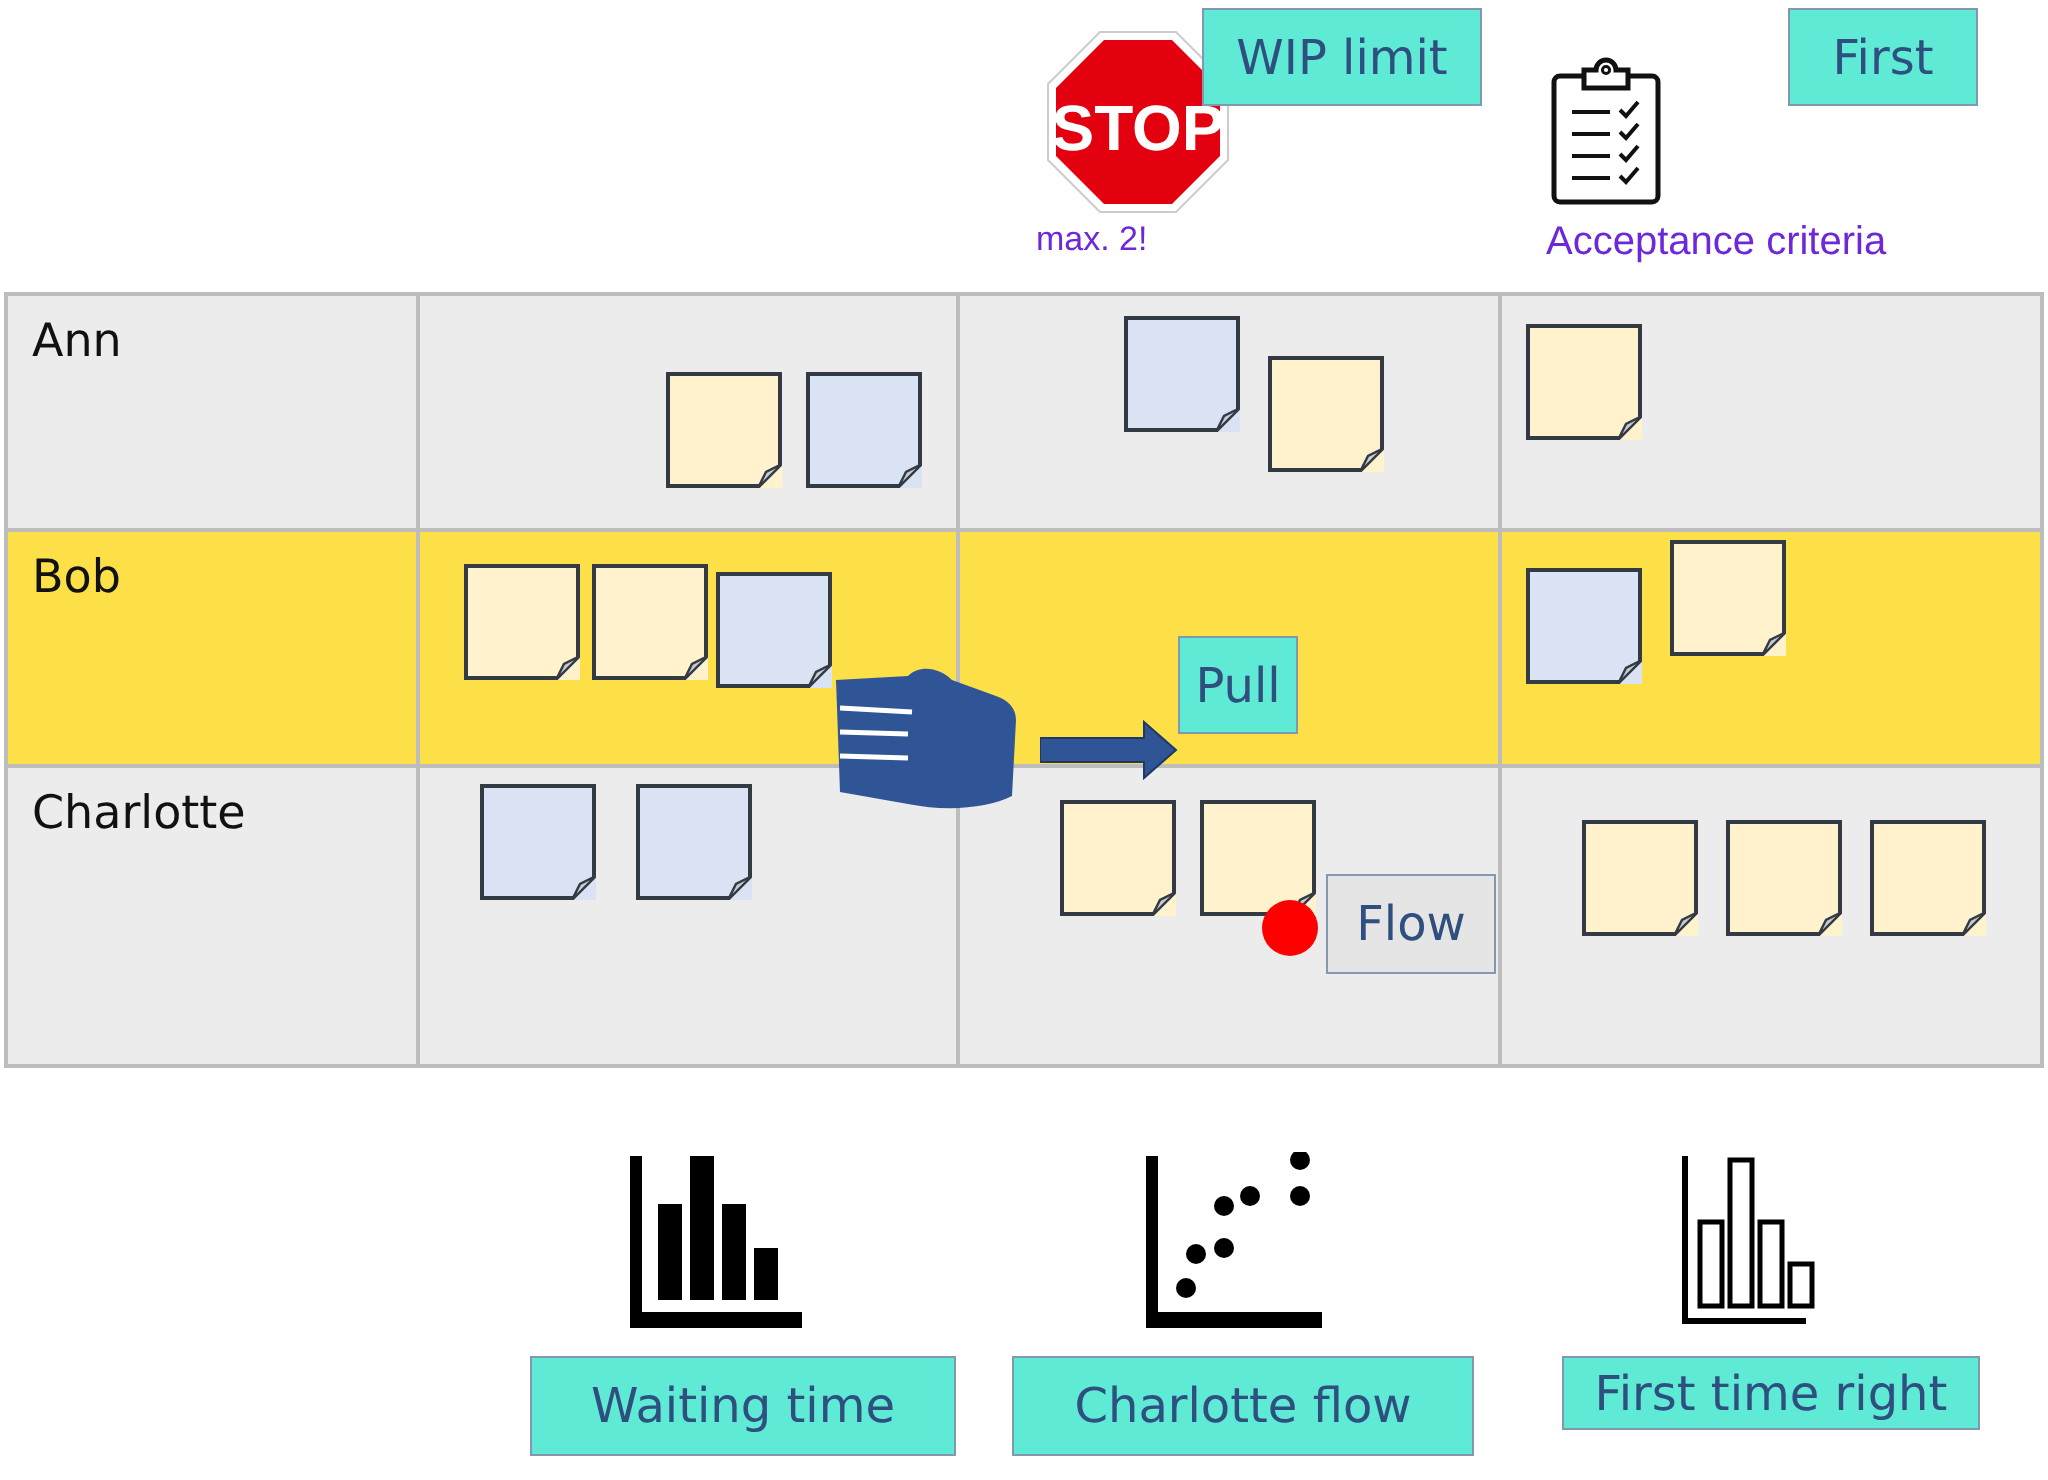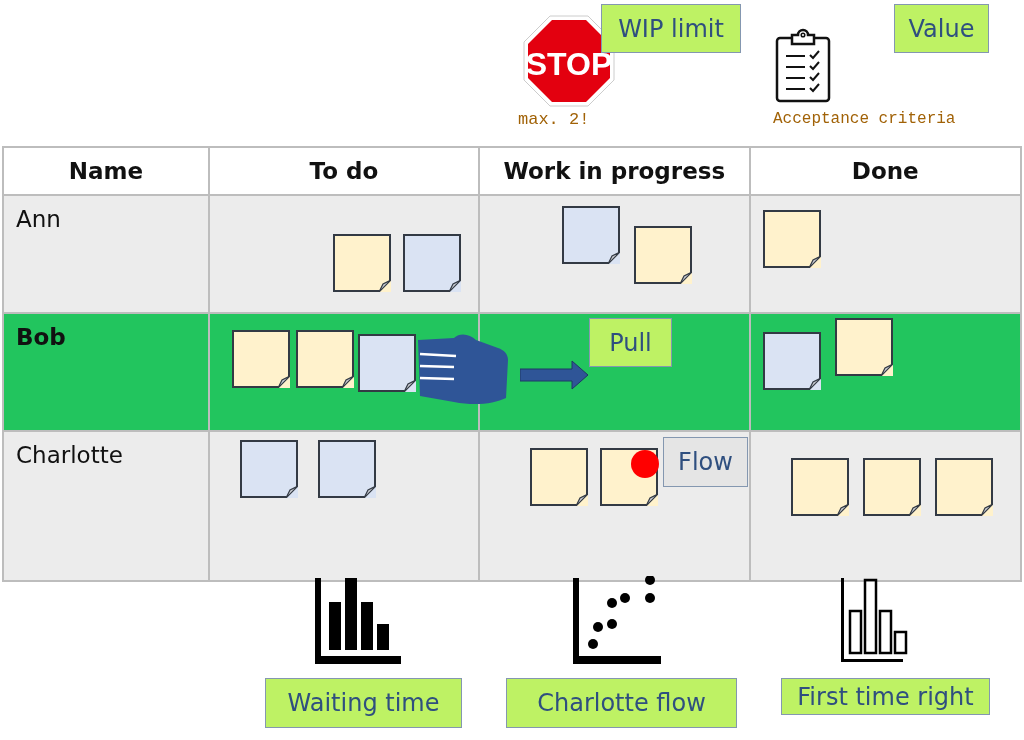--- a/index.html
+++ b/index.html
@@ -1,24 +1,24 @@
 <!DOCTYPE html>
 <html><head>
 <meta charset="utf-8">
 <style>
   html, body { margin:0; padding:0; background:#ffffff; }
   body { width:1024px; height:740px; position:relative; overflow:hidden; font-family:"Liberation Sans", sans-serif; }
   .abs { position:absolute; }
-  .label-box { position:absolute; border:1.5px solid #8497b0; background:#bef264; color:#2f4f7f; font-family:"DejaVu Sans", sans-serif; font-size:24px; display:flex; align-items:center; justify-content:center; box-sizing:border-box; }
-  .caption { position:absolute; font-family:Liberation Mono, monospace; color:#a16207; font-size:18px; }
+  .label-box { position:absolute; border:1.5px solid #8497b0; background:#5eead4; color:#2f4f7f; font-family:"DejaVu Sans", sans-serif; font-size:24px; display:flex; align-items:center; justify-content:center; box-sizing:border-box; }
+  .caption { position:absolute; font-family:Liberation Sans, sans-serif; color:#6d28d9; font-size:18px; }
   table.board { position:absolute; left:2px; top:146px; border-collapse:collapse; width:1020px; }
   table.board td, table.board th { border:2px solid #bdbdbd; padding:0; vertical-align:top; position:relative; }
   table.board th { height:46px; font-family:"DejaVu Sans", sans-serif; font-size:23px; font-weight:bold; color:#111; text-align:center; vertical-align:middle; background:#fff; }
   .row-grey td { background:#ececec; }
-  .row-white td { background:#22c55e;font-weight:bold; }
+  .row-white td { background:#fde047; }
   .name-cell { font-family:"DejaVu Sans", sans-serif; font-size:23px; color:#111; padding:10px 0 0 12px !important; }
   .sticky { position:absolute; width:58px; height:58px; box-sizing:border-box; border:2px solid #333a44; }
   .sticky.yellow { background:#fff2cc; }
   .sticky.blue { background:#dae3f3; }
   .sticky .fold { position:absolute; right:-2px; bottom:-2px; width:12px; height:12px; }
 </style>
 </head>
 <body>
 
 <div class="abs" style="left:506px;top:14px;width:94px;height:94px;margin-left:16px;">
@@ -41,37 +41,31 @@
         <path d="M36 27 l3 3 l6 -7"></path>
       <line x1="12" y1="39" x2="31" y2="39"></line>
         <path d="M36 38 l3 3 l6 -7"></path>
       <line x1="12" y1="50" x2="31" y2="50"></line>
         <path d="M36 49 l3 3 l6 -7"></path>
       <line x1="12" y1="61" x2="31" y2="61"></line>
         <path d="M36 60 l3 3 l6 -7"></path>
     </g>
   </svg>
 </div>
-<div class="caption" style="left:773px;top:110px;font-size:16px;">Acceptance criteria</div>
-<div class="label-box" style="left:894px;top:4px;width:95px;height:49px;">Value</div>
+<div class="caption" style="left:773px;top:110px;font-size:20px;">Acceptance criteria</div>
+<div class="label-box" style="left:894px;top:4px;width:95px;height:49px;">First</div>
 
 <table class="board">
   <colgroup>
     <col style="width:206px">
       <col style="width:271px">
       <col style="width:271px">
       <col style="width:272px">
   </colgroup>
   <tbody>
-      <tr>
-    <th>Name</th>
-    <th>To do</th>
-    <th>Work in progress</th>
-    <th>Done</th>
-  </tr>
   <tr class="row-grey" style="height:118px;margin-left:36px;">
     <td class="name-cell">Ann</td>
     <td>
           <div class="sticky yellow" style="left: 123px; top: 38px;">
             <svg class="fold" viewBox="0 0 12 12">
               <polygon points="0,12 12,0 12,12" fill="#fff2cc"></polygon>
               <polygon points="0,12 4,4 12,0" fill="#c9ccd2" stroke="#333a44" stroke-width="1.2"></polygon>
             </svg>
           </div>
           <div class="sticky blue" style="left: 193px; top: 38px;">
@@ -204,21 +198,21 @@
       <line x1="6" y1="34" x2="40" y2="35"></line>
       <line x1="6" y1="46" x2="40" y2="47"></line>
     </g>
   </svg>
 </div>
 <div class="abs" style="left:520px;top:360px;width:70px;height:30px;">
   <svg width="70" height="30" viewBox="0 0 70 30">
     <polygon points="0,9 52,9 52,1 68,15 52,29 52,21 0,21" fill="#2f5597" stroke="#1f3864" stroke-width="1"></polygon>
   </svg>
 </div>
-<div class="label-box" style="left:589px;top:318px;width:83px;height:49px;">Pull</div>
+<div class="label-box" style="left:589px;top:318px;width:60px;height:49px;">Pull</div>
 
 <div class="abs" style="left:631px;top:450px;width:28px;height:28px;border-radius:50%;background:#ff0000;z-index:3;"></div>
 <div class="label-box" style="left:663px;top:437px;width:85px;height:50px;background:#e5e5e5;">Flow</div>
 
 <div class="abs" style="left:313px;top:576px;width:90px;height:90px;">
   <svg width="90" height="90" viewBox="0 0 90 90">
     <rect x="2" y="2" width="6" height="86" fill="#000"></rect>
     <rect x="2" y="80" width="86" height="8" fill="#000"></rect>
     <rect x="16" y="26" width="12" height="48" fill="#000"></rect>
     <rect x="32" y="2" width="12" height="72" fill="#000"></rect>
@@ -243,15 +237,15 @@
   <svg width="90" height="90" viewBox="0 0 90 90">
     <rect x="0" y="2" width="3" height="84" fill="#000"></rect>
     <rect x="0" y="83" width="62" height="3" fill="#000"></rect>
     <rect x="9" y="35" width="11" height="42" fill="none" stroke="#000" stroke-width="2.5"></rect>
     <rect x="24" y="4" width="11" height="73" fill="none" stroke="#000" stroke-width="2.5"></rect>
     <rect x="39" y="35" width="11" height="42" fill="none" stroke="#000" stroke-width="2.5"></rect>
     <rect x="54" y="56" width="11" height="21" fill="none" stroke="#000" stroke-width="2.5"></rect>
   </svg>
 </div>
 
-<div class="label-box" style="left:265px;top:678px;width:197px;height:50px;">Waiting time</div>
+<div class="label-box" style="left:265px;top:678px;width:213px;height:50px;">Waiting time</div>
 <div class="label-box" style="left:506px;top:678px;width:231px;height:50px;">Charlotte flow</div>
 <div class="label-box" style="left:781px;top:678px;width:209px;height:37px;">First time right</div>
 
 </body></html>

